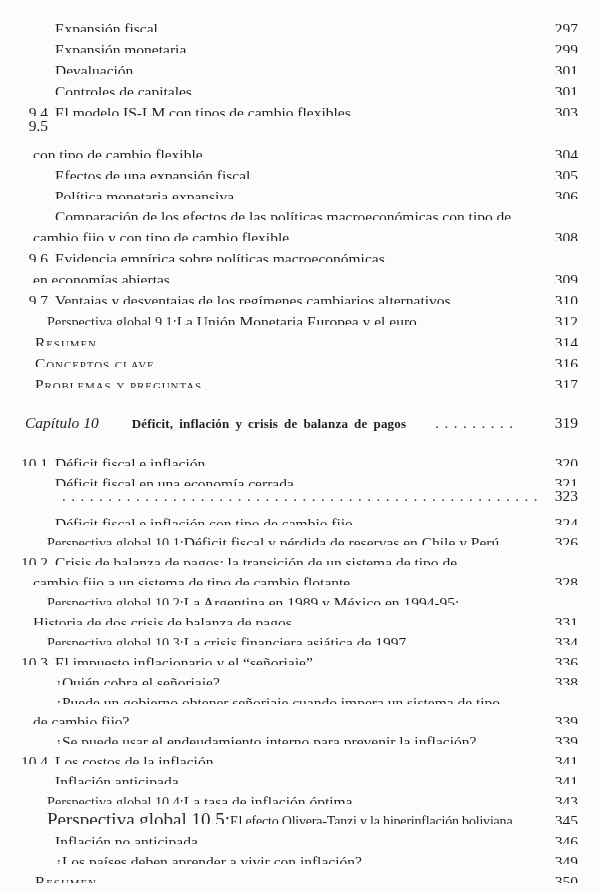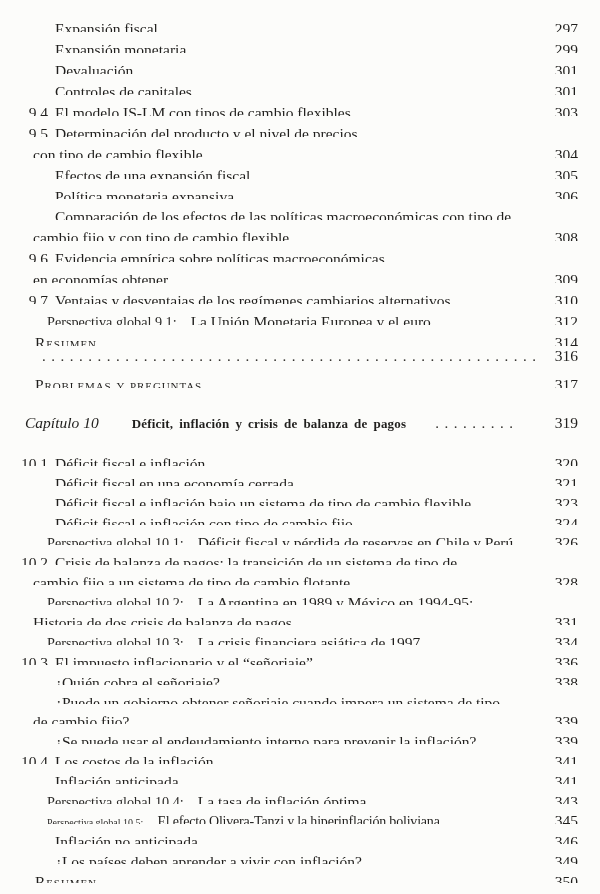--- a/index.html
+++ b/index.html
@@ -33,21 +33,21 @@
   .cont{padding-left:33px;}
   .persp{padding-left:47px;}
   .front{padding-left:35px;}
   .txt{
     white-space:nowrap;overflow:hidden;min-width:0;flex:0 1 auto;margin-top:8px;
   }
   .sc{font-variant:small-caps;letter-spacing:0.9px;}
   .persp-prefix{
     flex-shrink:0;white-space:nowrap;
     font-size:14.2px;color:#2b2a28;
-    margin-right:14px;
+    margin-right:0;
   }
   .leader{
     flex:1 1 12px;min-width:12px;
     overflow:hidden;white-space:nowrap;
     letter-spacing:5.5px;
     margin:0 2px 0 7px;
     font-size:15px;
     color:#35332f;
   }
   .pg{min-width:36px;text-align:right;flex-shrink:0;}
@@ -60,21 +60,21 @@
   }
   .chap-label{
     font-style:italic;font-size:15.5px;
     padding-left:25px;flex-shrink:0;white-space:nowrap;
   }
   .chap-title{
     font-weight:bold;font-size:13px;
     margin-left:11px;flex-shrink:0;white-space:nowrap;
     word-spacing:2.5px;letter-spacing:0.2px;
   }
-  .compact .persp-prefix{font-size:10px;}
+  .compact .persp-prefix{font-size:19px;}
   .compact .txt{font-size:14px;letter-spacing:-0.2px;}
   .compact .leader{min-width:8px;margin-left:4px;}
 </style>
 </head>
 <body>
 
 <div class="page">
   <div>
       <div class="block b1">
         <div class="line sub">
@@ -98,21 +98,20 @@
           <span class="pg">301</span>
         </div>
         <div class="line num">
           <span class="numcol">9.4</span>
           <span class="txt">El modelo IS-LM con tipos de cambio flexibles</span>
           <span class="leader">..........................................................................................</span>
           <span class="pg">303</span>
         </div>
         <div class="line num">
           <span class="numcol">9.5</span>
-          <span class="txt">Determinación del producto y el nivel de precios</span>
         </div>
         <div class="line cont">
           <span class="txt">con tipo de cambio flexible</span>
           <span class="leader">..........................................................................................</span>
           <span class="pg">304</span>
         </div>
         <div class="line sub">
           <span class="txt">Efectos de una expansión fiscal</span>
           <span class="leader">..........................................................................................</span>
           <span class="pg">305</span>
@@ -128,21 +127,21 @@
         <div class="line cont">
           <span class="txt">cambio fijo y con tipo de cambio flexible</span>
           <span class="leader">..........................................................................................</span>
           <span class="pg">308</span>
         </div>
         <div class="line num">
           <span class="numcol">9.6</span>
           <span class="txt">Evidencia empírica sobre políticas macroeconómicas</span>
         </div>
         <div class="line cont">
-          <span class="txt">en economías obtener</span>
+          <span class="txt">en economías abiertas</span>
           <span class="leader">..........................................................................................</span>
           <span class="pg">309</span>
         </div>
         <div class="line num">
           <span class="numcol">9.7</span>
           <span class="txt">Ventajas y desventajas de los regímenes cambiarios alternativos</span>
           <span class="leader">..........................................................................................</span>
           <span class="pg">310</span>
         </div>
         <div class="line persp">
@@ -150,20 +149,21 @@
           <span class="txt">La Unión Monetaria Europea y el euro</span>
           <span class="leader">..........................................................................................</span>
           <span class="pg">312</span>
         </div>
         <div class="line front">
           <span class="txt sc">Resumen</span>
           <span class="leader">..........................................................................................</span>
           <span class="pg">314</span>
         </div>
         <div class="line front">
+          <span class="txt sc">Conceptos clave</span>
           <span class="leader">..........................................................................................</span>
           <span class="pg">316</span>
         </div>
         <div class="line front">
           <span class="txt sc">Problemas y preguntas</span>
           <span class="leader">..........................................................................................</span>
           <span class="pg">317</span>
         </div>
       </div>
       <div class="block b2">
@@ -178,21 +178,20 @@
           <span class="txt">Déficit fiscal e inflación</span>
           <span class="leader">..........................................................................................</span>
           <span class="pg">320</span>
         </div>
         <div class="line sub">
           <span class="txt">Déficit fiscal en una economía cerrada</span>
           <span class="leader">..........................................................................................</span>
           <span class="pg">321</span>
         </div>
         <div class="line sub">
-          <span class="txt">Déficit fiscal e inflación bajo un sistema de tipo de cambio flexible</span>
           <span class="leader">..........................................................................................</span>
           <span class="pg">323</span>
         </div>
         <div class="line sub">
           <span class="txt">Déficit fiscal e inflación con tipo de cambio fijo</span>
           <span class="leader">..........................................................................................</span>
           <span class="pg">324</span>
         </div>
         <div class="line persp">
           <span class="persp-prefix">Perspectiva global 10.1:</span>

